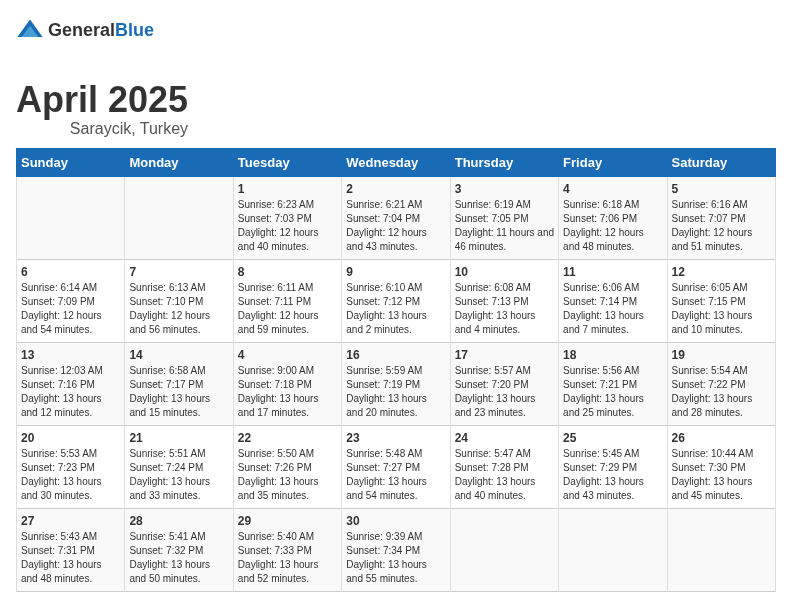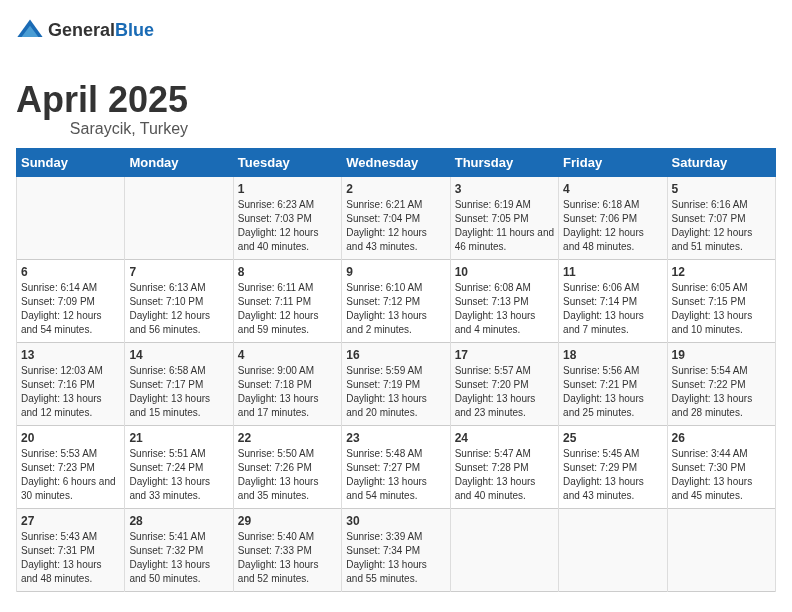--- a/index.html
+++ b/index.html
@@ -287,21 +287,21 @@
             <span>Daylight: 13 hours and 28 minutes.</span>
           </div>
         </td>
       </tr>
       <tr>
         <td>
           <span class="day-number">20</span>
           <div class="cell-content">
             <span>Sunrise: 5:53 AM</span><br>
             <span>Sunset: 7:23 PM</span><br>
-            <span>Daylight: 6 hours and 30 minutes.</span>
+            <span>Daylight: 13 hours and 30 minutes.</span>
           </div>
         </td>
         <td>
           <span class="day-number">21</span>
           <div class="cell-content">
             <span>Sunrise: 5:51 AM</span><br>
             <span>Sunset: 7:24 PM</span><br>
             <span>Daylight: 13 hours and 33 minutes.</span>
           </div>
         </td>
@@ -333,21 +333,21 @@
           <span class="day-number">25</span>
           <div class="cell-content">
             <span>Sunrise: 5:45 AM</span><br>
             <span>Sunset: 7:29 PM</span><br>
             <span>Daylight: 13 hours and 43 minutes.</span>
           </div>
         </td>
         <td>
           <span class="day-number">26</span>
           <div class="cell-content">
-            <span>Sunrise: 3:44 AM</span><br>
+            <span>Sunrise: 10:44 AM</span><br>
             <span>Sunset: 7:30 PM</span><br>
             <span>Daylight: 13 hours and 45 minutes.</span>
           </div>
         </td>
       </tr>
       <tr>
         <td>
           <span class="day-number">27</span>
           <div class="cell-content">
             <span>Sunrise: 5:43 AM</span><br>
@@ -367,21 +367,21 @@
           <span class="day-number">29</span>
           <div class="cell-content">
             <span>Sunrise: 5:40 AM</span><br>
             <span>Sunset: 7:33 PM</span><br>
             <span>Daylight: 13 hours and 52 minutes.</span>
           </div>
         </td>
         <td>
           <span class="day-number">30</span>
           <div class="cell-content">
-            <span>Sunrise: 3:39 AM</span><br>
+            <span>Sunrise: 9:39 AM</span><br>
             <span>Sunset: 7:34 PM</span><br>
             <span>Daylight: 13 hours and 55 minutes.</span>
           </div>
         </td>
         <td></td>
         <td></td>
         <td></td>
       </tr>
     </tbody>
 </table>

